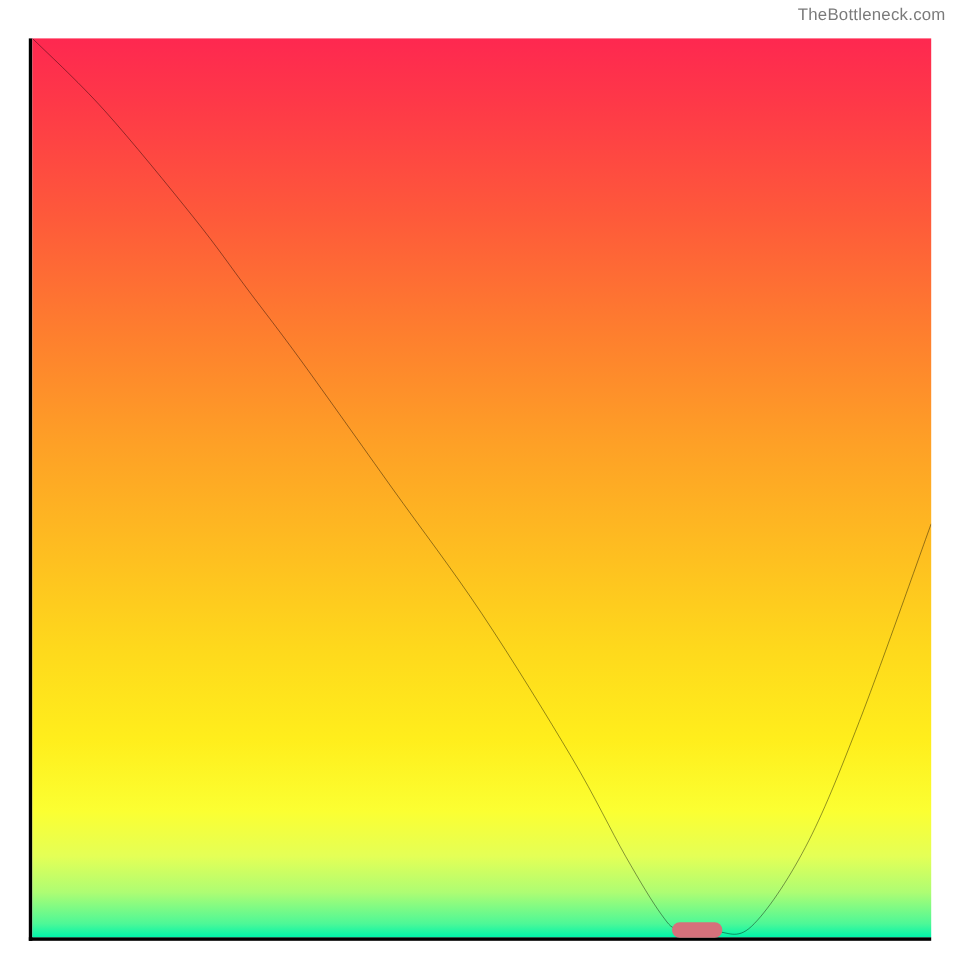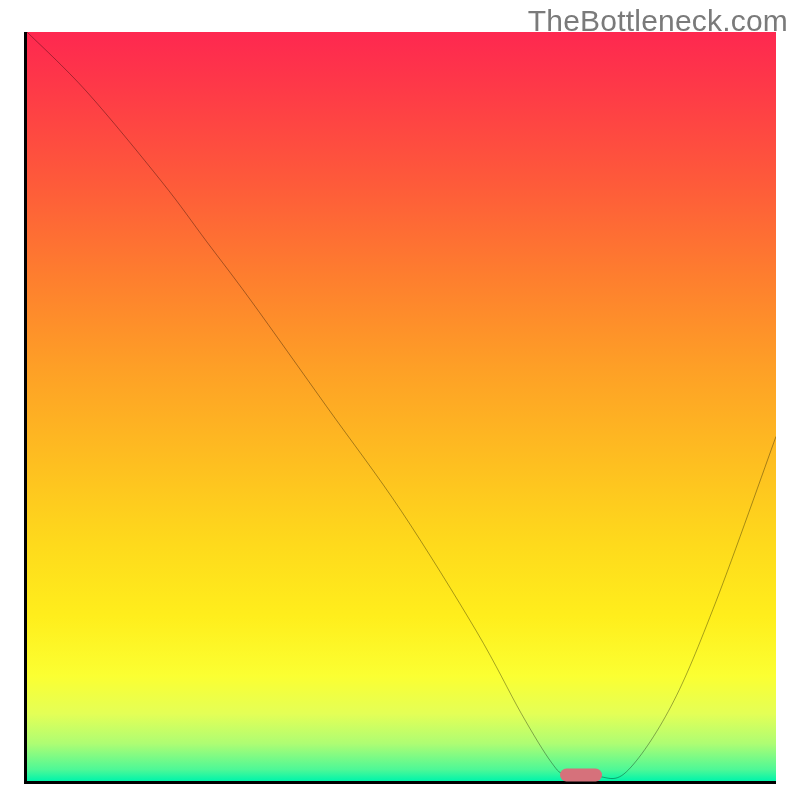--- a/index.html
+++ b/index.html
@@ -9,21 +9,21 @@
     width: 800px;
     height: 800px;
     position: relative;
     font-family: Arial, Helvetica, sans-serif;
   }
   .attribution {
     position: absolute;
     top: 4px;
     right: 12px;
     color: #7a7a7a;
-    font-size: 30px;
+    font-size: 14px;
     font-weight: 400;
     letter-spacing: 0.2px;
   }
   .plot-frame {
     position: absolute;
     left: 24px;
     top: 32px;
     width: 752px;
     height: 752px;
     border-left: 3px solid #000;

